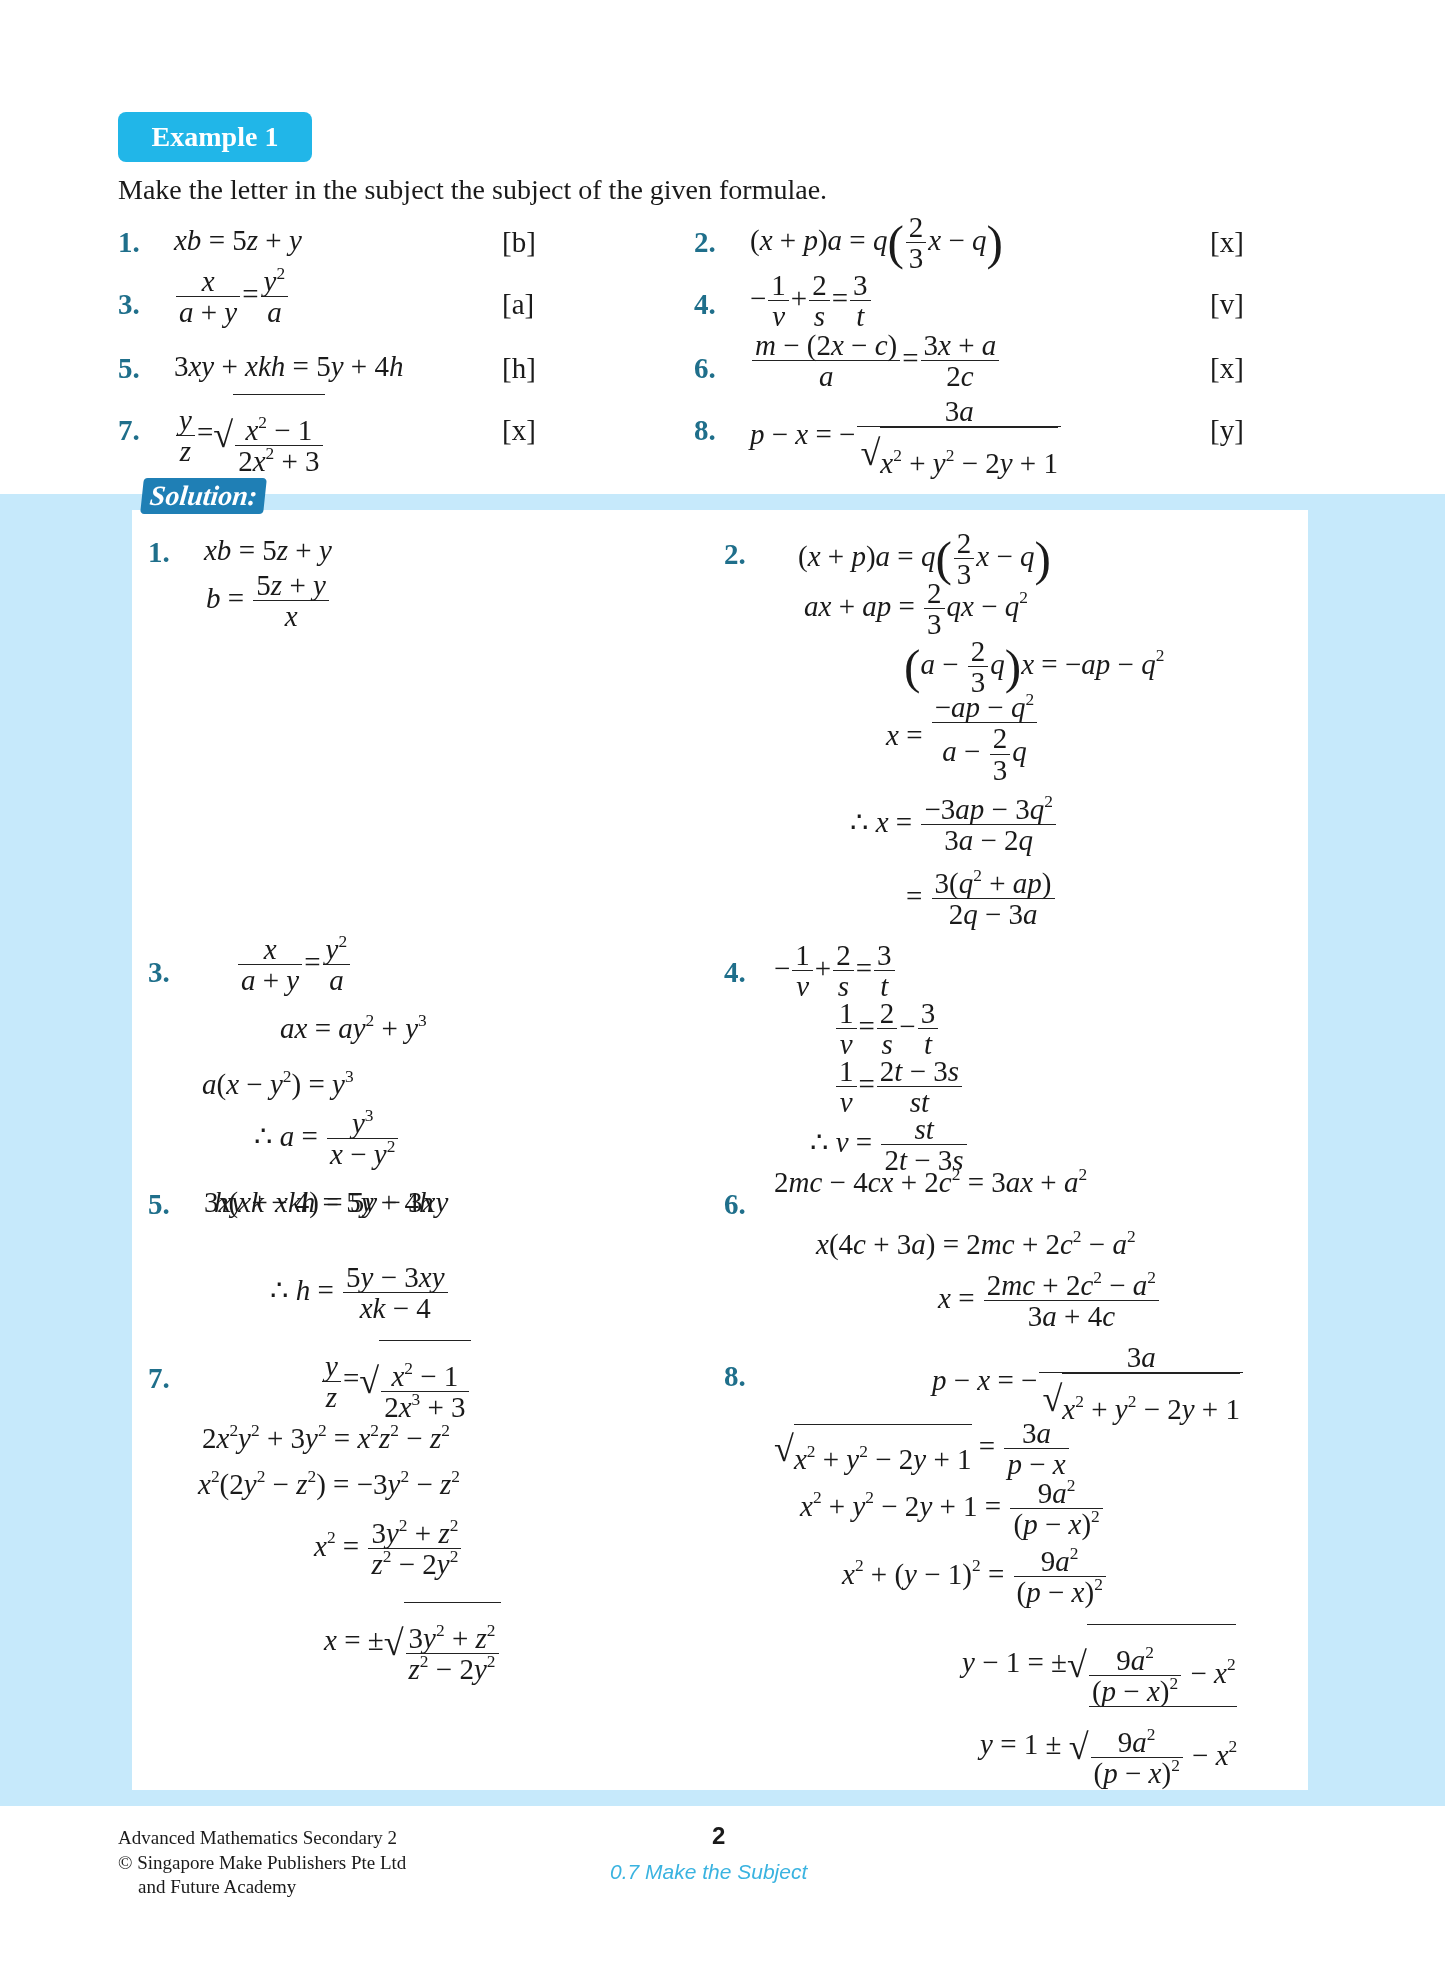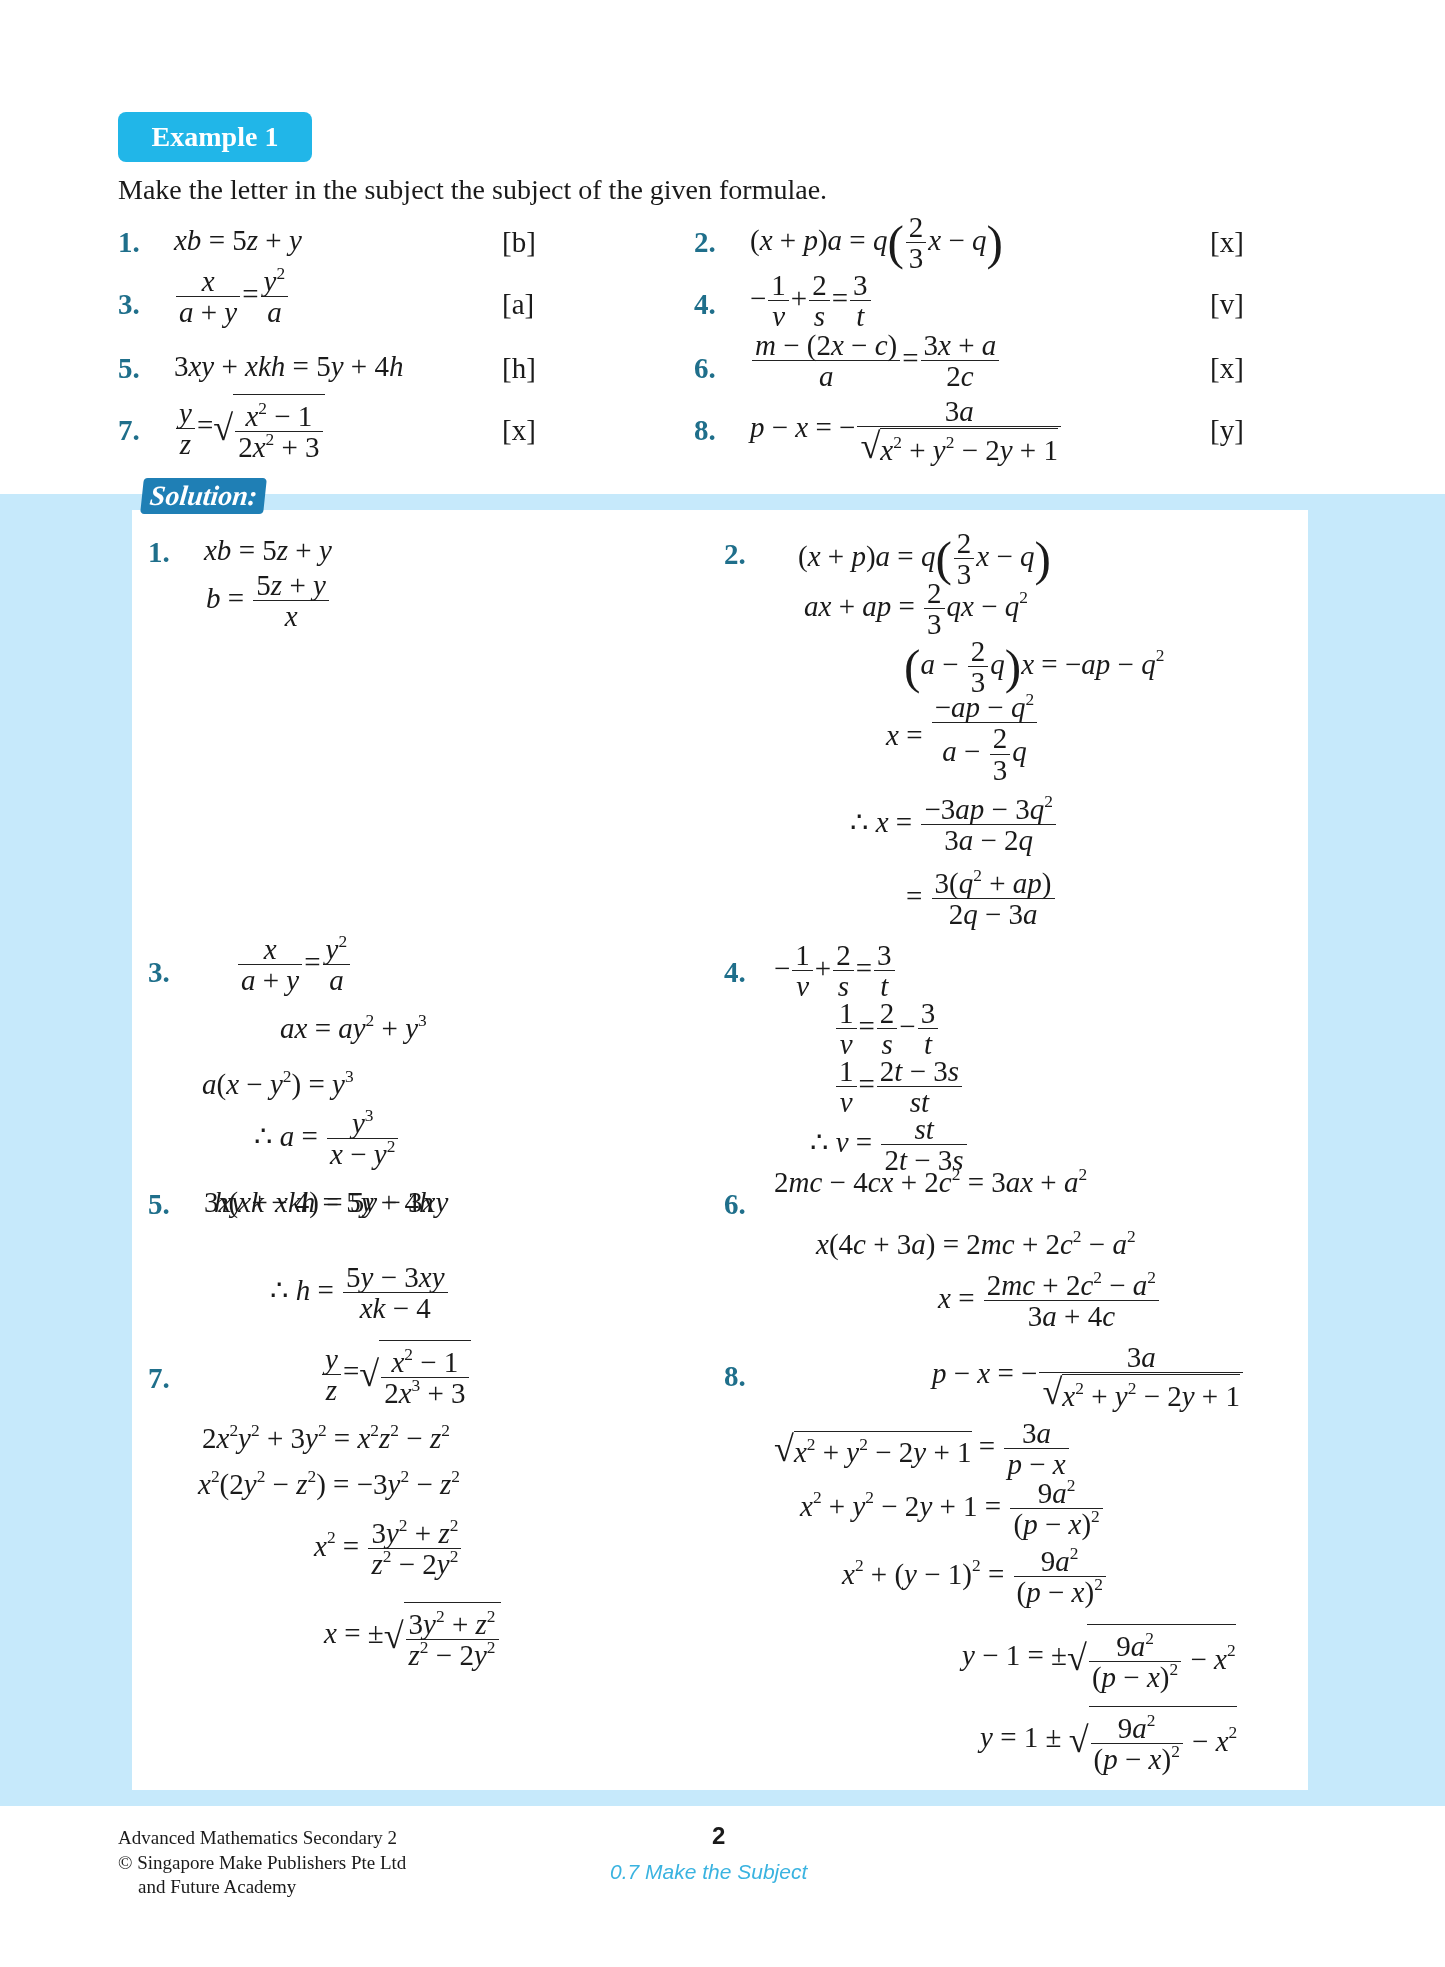--- a/index.html
+++ b/index.html
@@ -10,21 +10,21 @@
   }
   .abs { position:absolute; }
   .math { font-family:"Liberation Serif", serif; font-size:29px; white-space:nowrap; line-height:1; }
   .math i { font-style:italic; }
   .num { font-family:"Liberation Serif", serif; font-weight:bold; font-size:29px; color:#1f6f8b; }
   .frac { display:inline-block; vertical-align:middle; text-align:center; margin:0 2px; }
   .frac > span { display:block; padding:0 3px; line-height:1.05; }
   .frac > span.n { border-bottom:1.6px solid #222; }
   .sqrt { display:inline-block; vertical-align:middle; position:relative; }
   .sqrt .rad { font-size:1.25em; vertical-align:middle; }
-  .sqrt .under { display:inline-block; border-top:1.6px solid #222; vertical-align:middle; padding-top:6px; }
+  .sqrt .under { display:inline-block; border-top:1.6px solid #222; vertical-align:middle; padding-top:20px; }
   sup { font-size:0.6em; vertical-align:0.7em; line-height:0; }
   .bigp { font-size:1.7em; vertical-align:middle; font-weight:lighter; }
 
   #example-badge {
     left:118px; top:112px; width:194px; height:50px; border-radius:8px;
     background:#21b6e8; color:#fff; font-weight:bold; font-size:28px;
     display:flex; align-items:center; justify-content:center;
   }
   #instruction { left:118px; top:174px; font-size:28px; }
 

